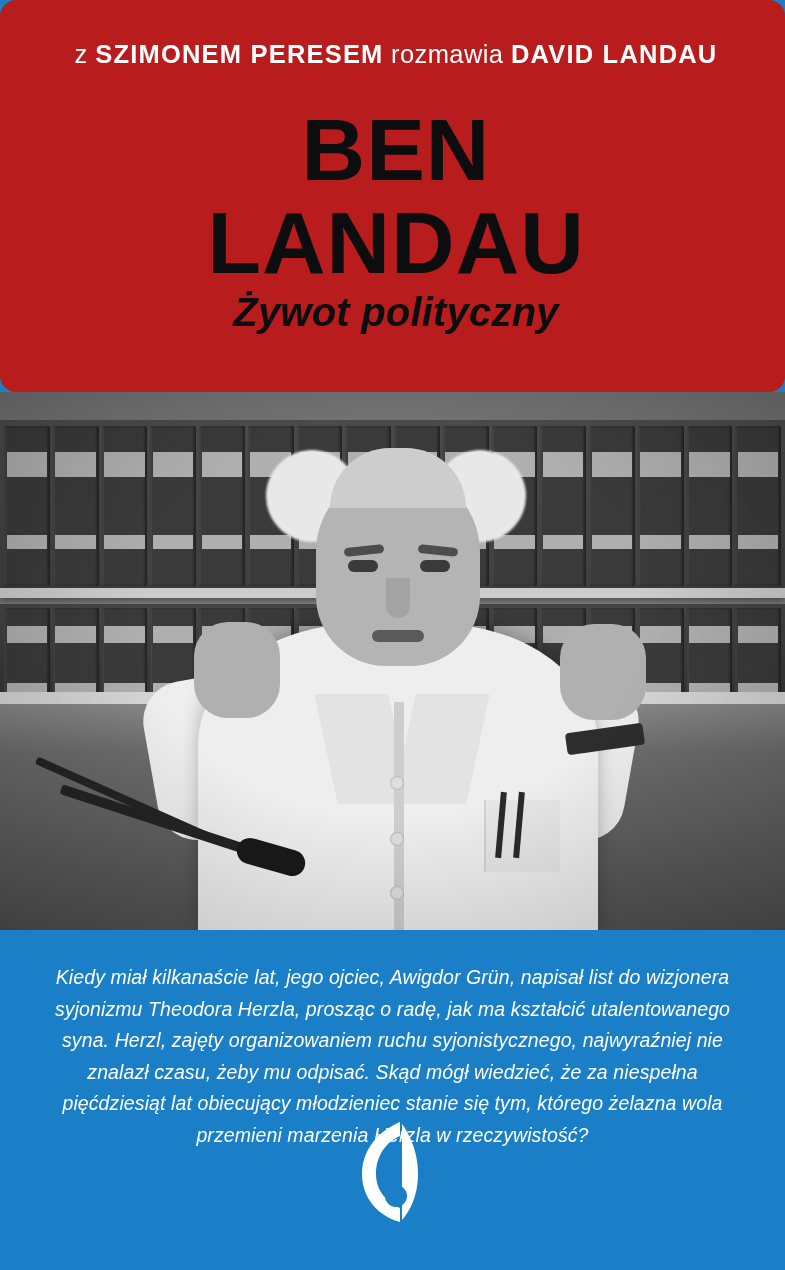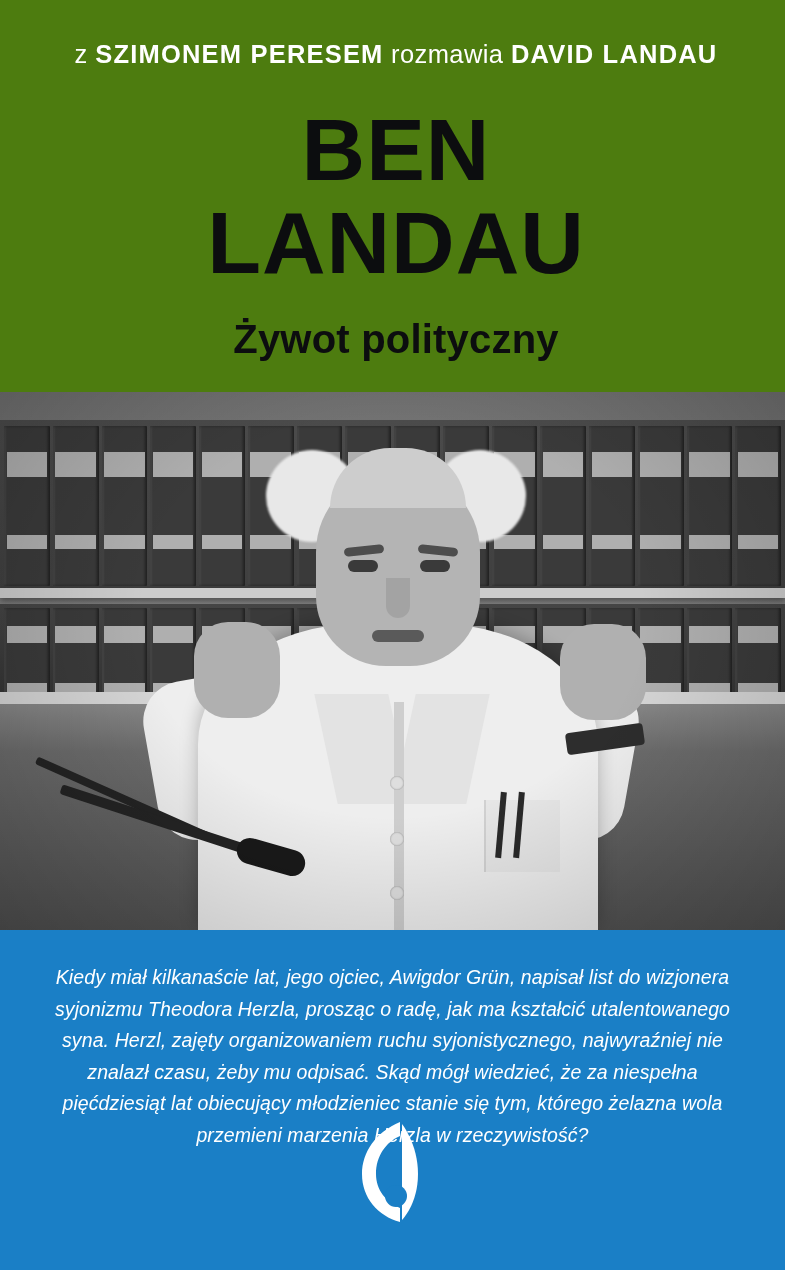--- a/index.html
+++ b/index.html
@@ -19,24 +19,25 @@
     background: #1b7fc4;
   }
 
   
   .top-band {
     position: absolute;
     left: 0;
     top: 0;
     width: 785px;
     height: 392px;
-    background: #4d7c0f;
+    background: #b91c1c;
     box-sizing: border-box;
     padding: 40px 19px 0 26px;
     text-align: center;
+    border-radius: 16px;
   }
 
   .byline {
     color: #ffffff;
     font-size: 25.5px;
     letter-spacing: 0.4px;
     line-height: 1.1;
     white-space: nowrap;
   }
   .byline .light {
@@ -55,23 +56,24 @@
     letter-spacing: 1px;
     margin-top: 40px;
   }
   .title-line.second {
     margin-top: 8px;
   }
 
   .subtitle {
     color: #0c0d0f;
     font-weight: 700;
+    font-style: italic;
     font-size: 40px;
     letter-spacing: 0.2px;
-    margin-top: 32px;
+    margin-top: 5px;
   }
 
   
   .photo {
     position: absolute;
     left: 0;
     top: 392px;
     width: 785px;
     height: 538px;
     overflow: hidden;

